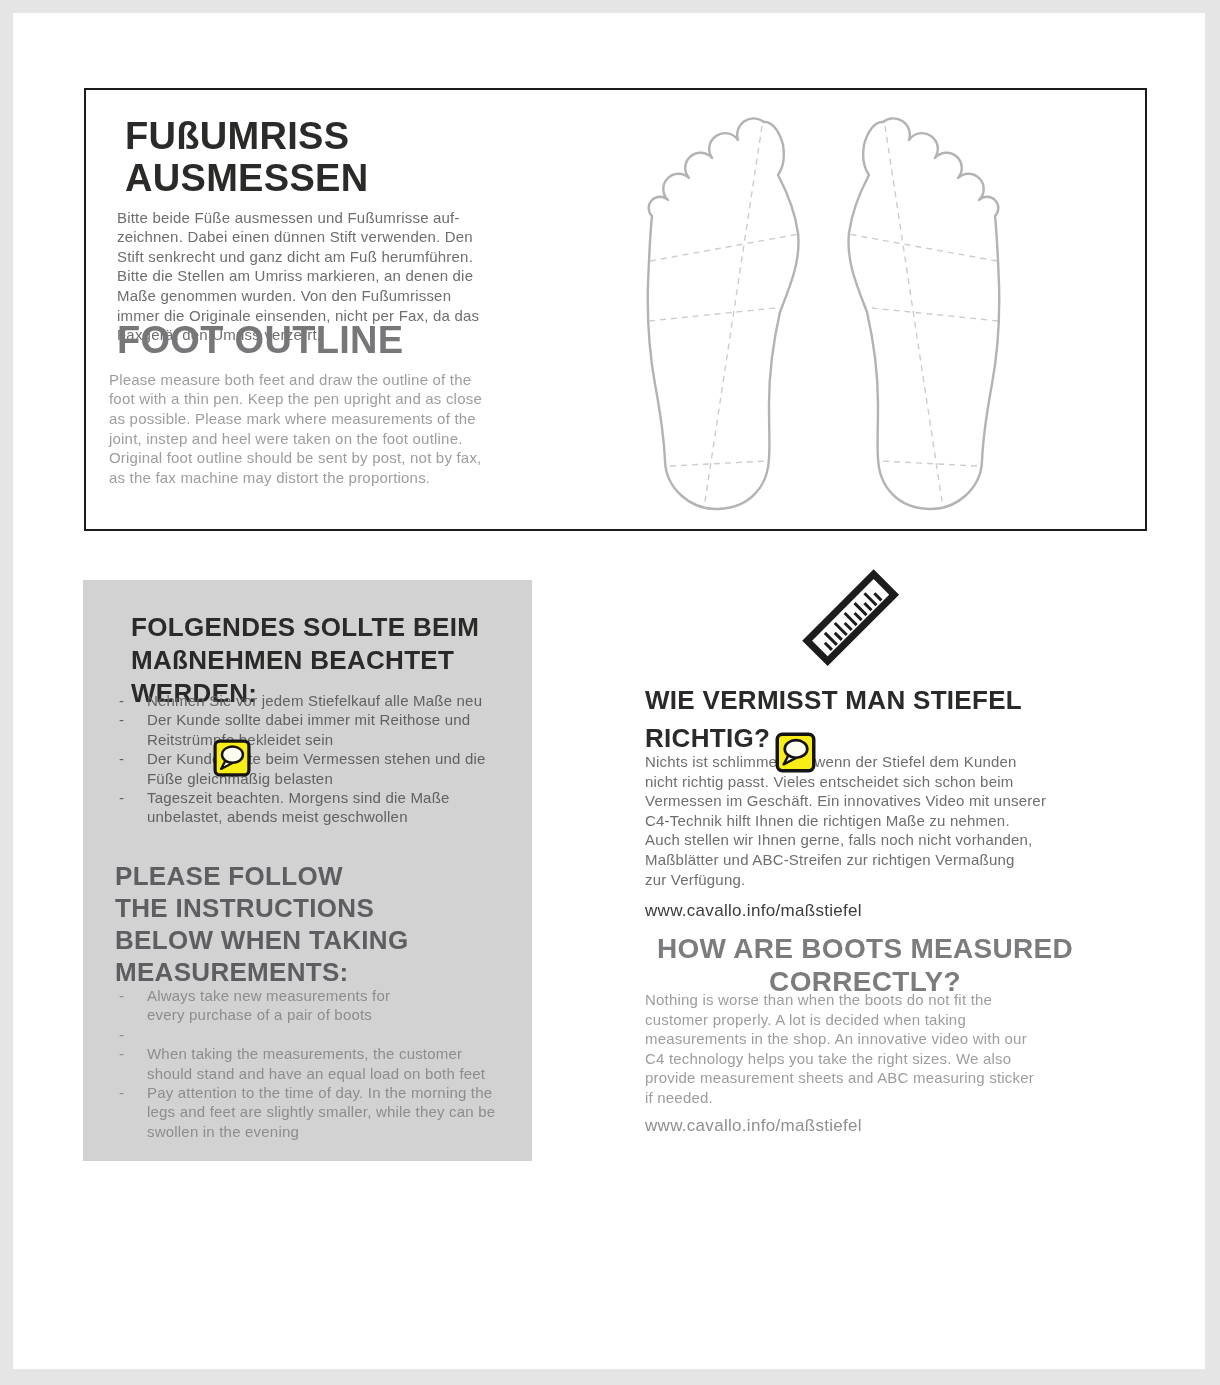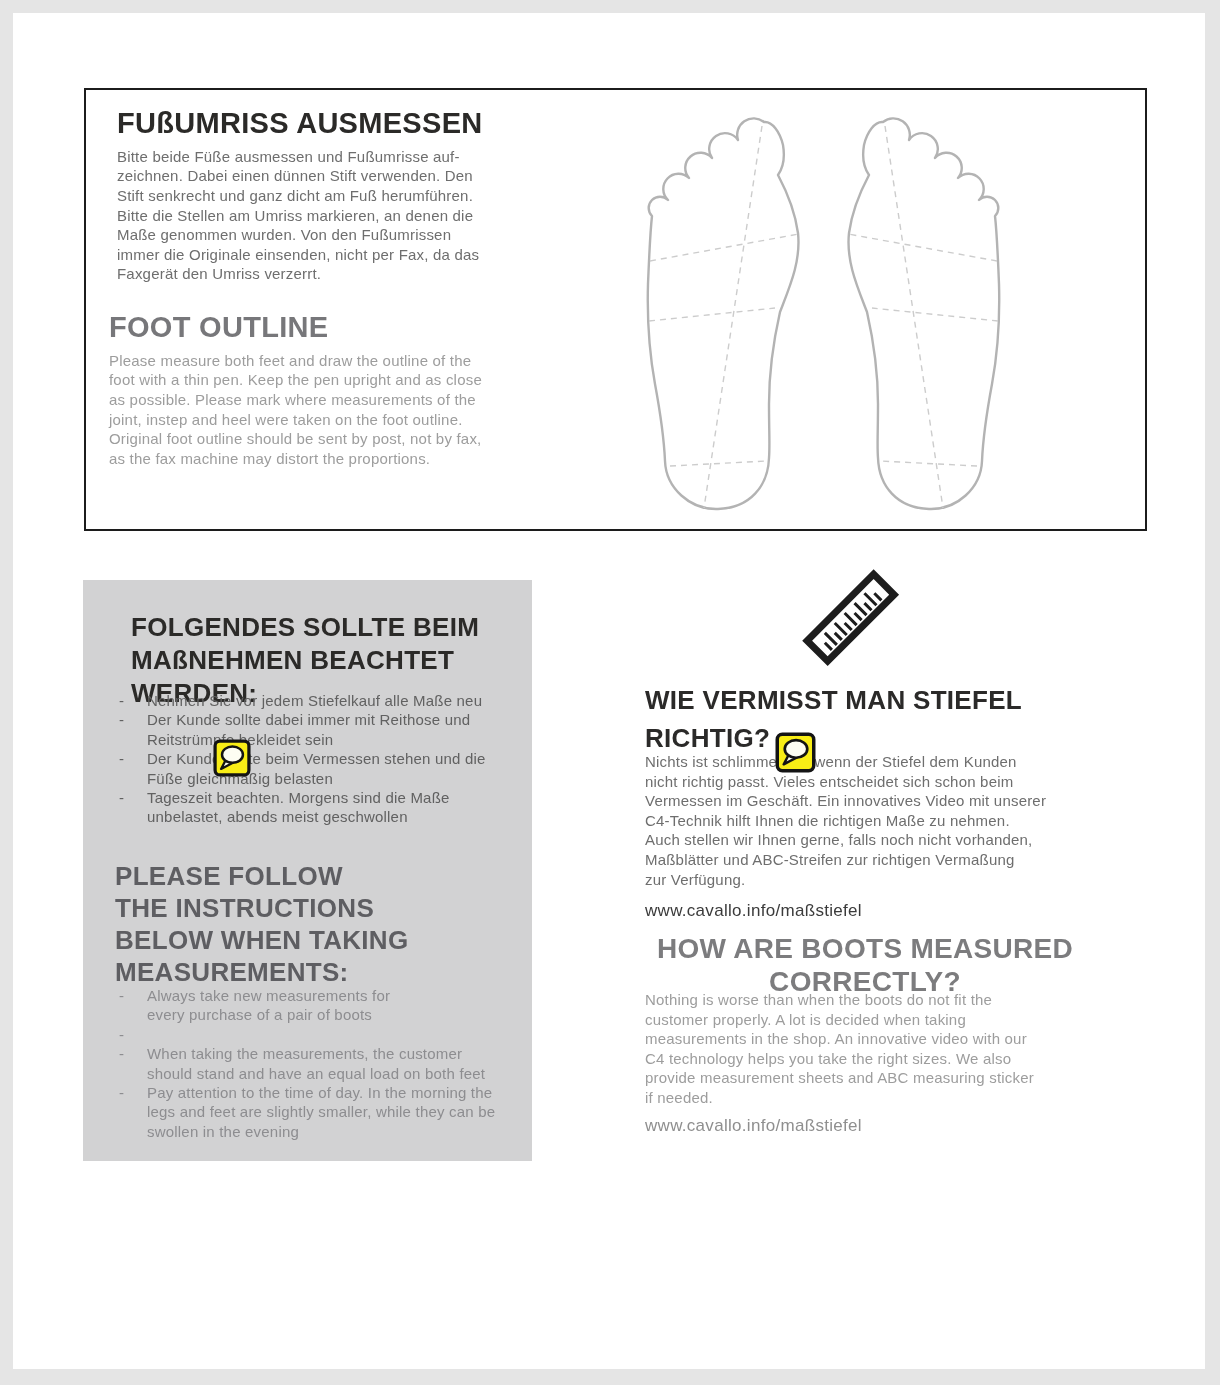--- a/index.html
+++ b/index.html
@@ -15,22 +15,22 @@
   }
   .abs{position:absolute;}
   .prewrap{white-space:pre-line;}
 
   
   .top-box{
     left:71px;top:75px;width:1059px;height:439px;
     border:2px solid #1c1c1c;background:#ffffff;
   }
   .h-dark{
-    font-size:29px;font-weight:bold;color:#2b2a28;
-    letter-spacing:0.3px;margin:0;line-height:1.1;
+    font-size:38px;font-weight:bold;color:#2b2a28;
+    letter-spacing:0.3px;margin:8px;line-height:1.1;
   }
   .h-gray{color:#77777a;}
   .body-txt{font-size:15px;line-height:19.6px;margin:0;letter-spacing:0.2px;}
   .txt-dark{color:#6e6e6e;}
   .txt-light{color:#9d9d9d;}
 
   
   .gray-box{
     left:70px;top:567px;width:449px;height:581px;
     background:#d2d2d3;

